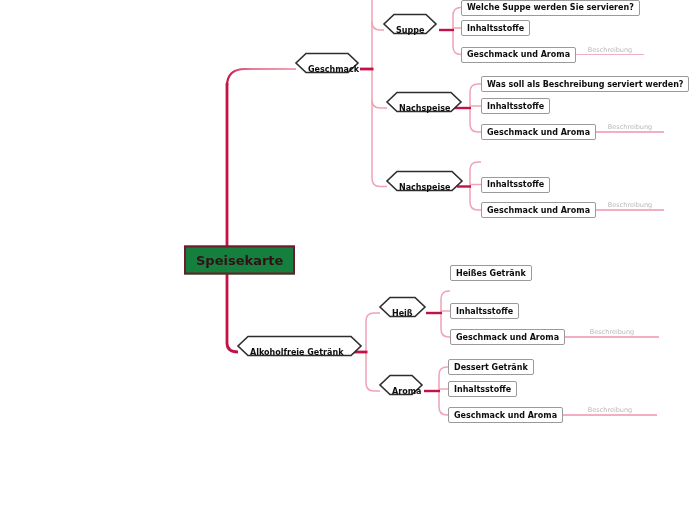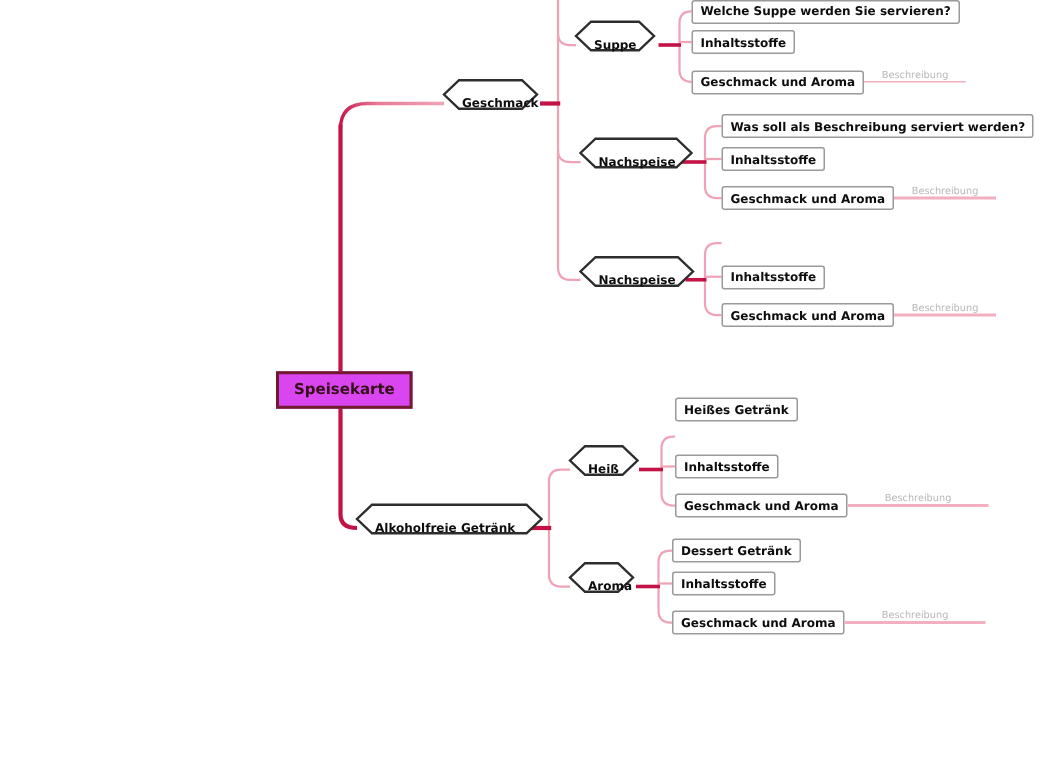--- a/index.html
+++ b/index.html
@@ -8,25 +8,25 @@
     width:697px;height:520px;
     background:#ffffff;
     overflow:hidden;
     font-family:"DejaVu Sans","Liberation Sans",sans-serif;
   }
   #edges{position:absolute;left:0;top:0;z-index:0;}
   .node{position:absolute;z-index:1;}
   
   .root{
     transform:translateY(-50%);
-    background:#d946ef;
+    background:#15803d;
     border:2px solid #6f1b2d;
     border-radius:0;
     color:#351018;
-    font-size:10px;font-weight:bold;
+    font-size:13px;font-weight:bold;
     padding:5px 10px;
     white-space:nowrap;
   }
   
   .hex{
     transform:translateY(-50%);
     padding:11px 12px;
     font-size:8px;font-weight:bold;color:#0d0d0d;
     white-space:nowrap;
   }

